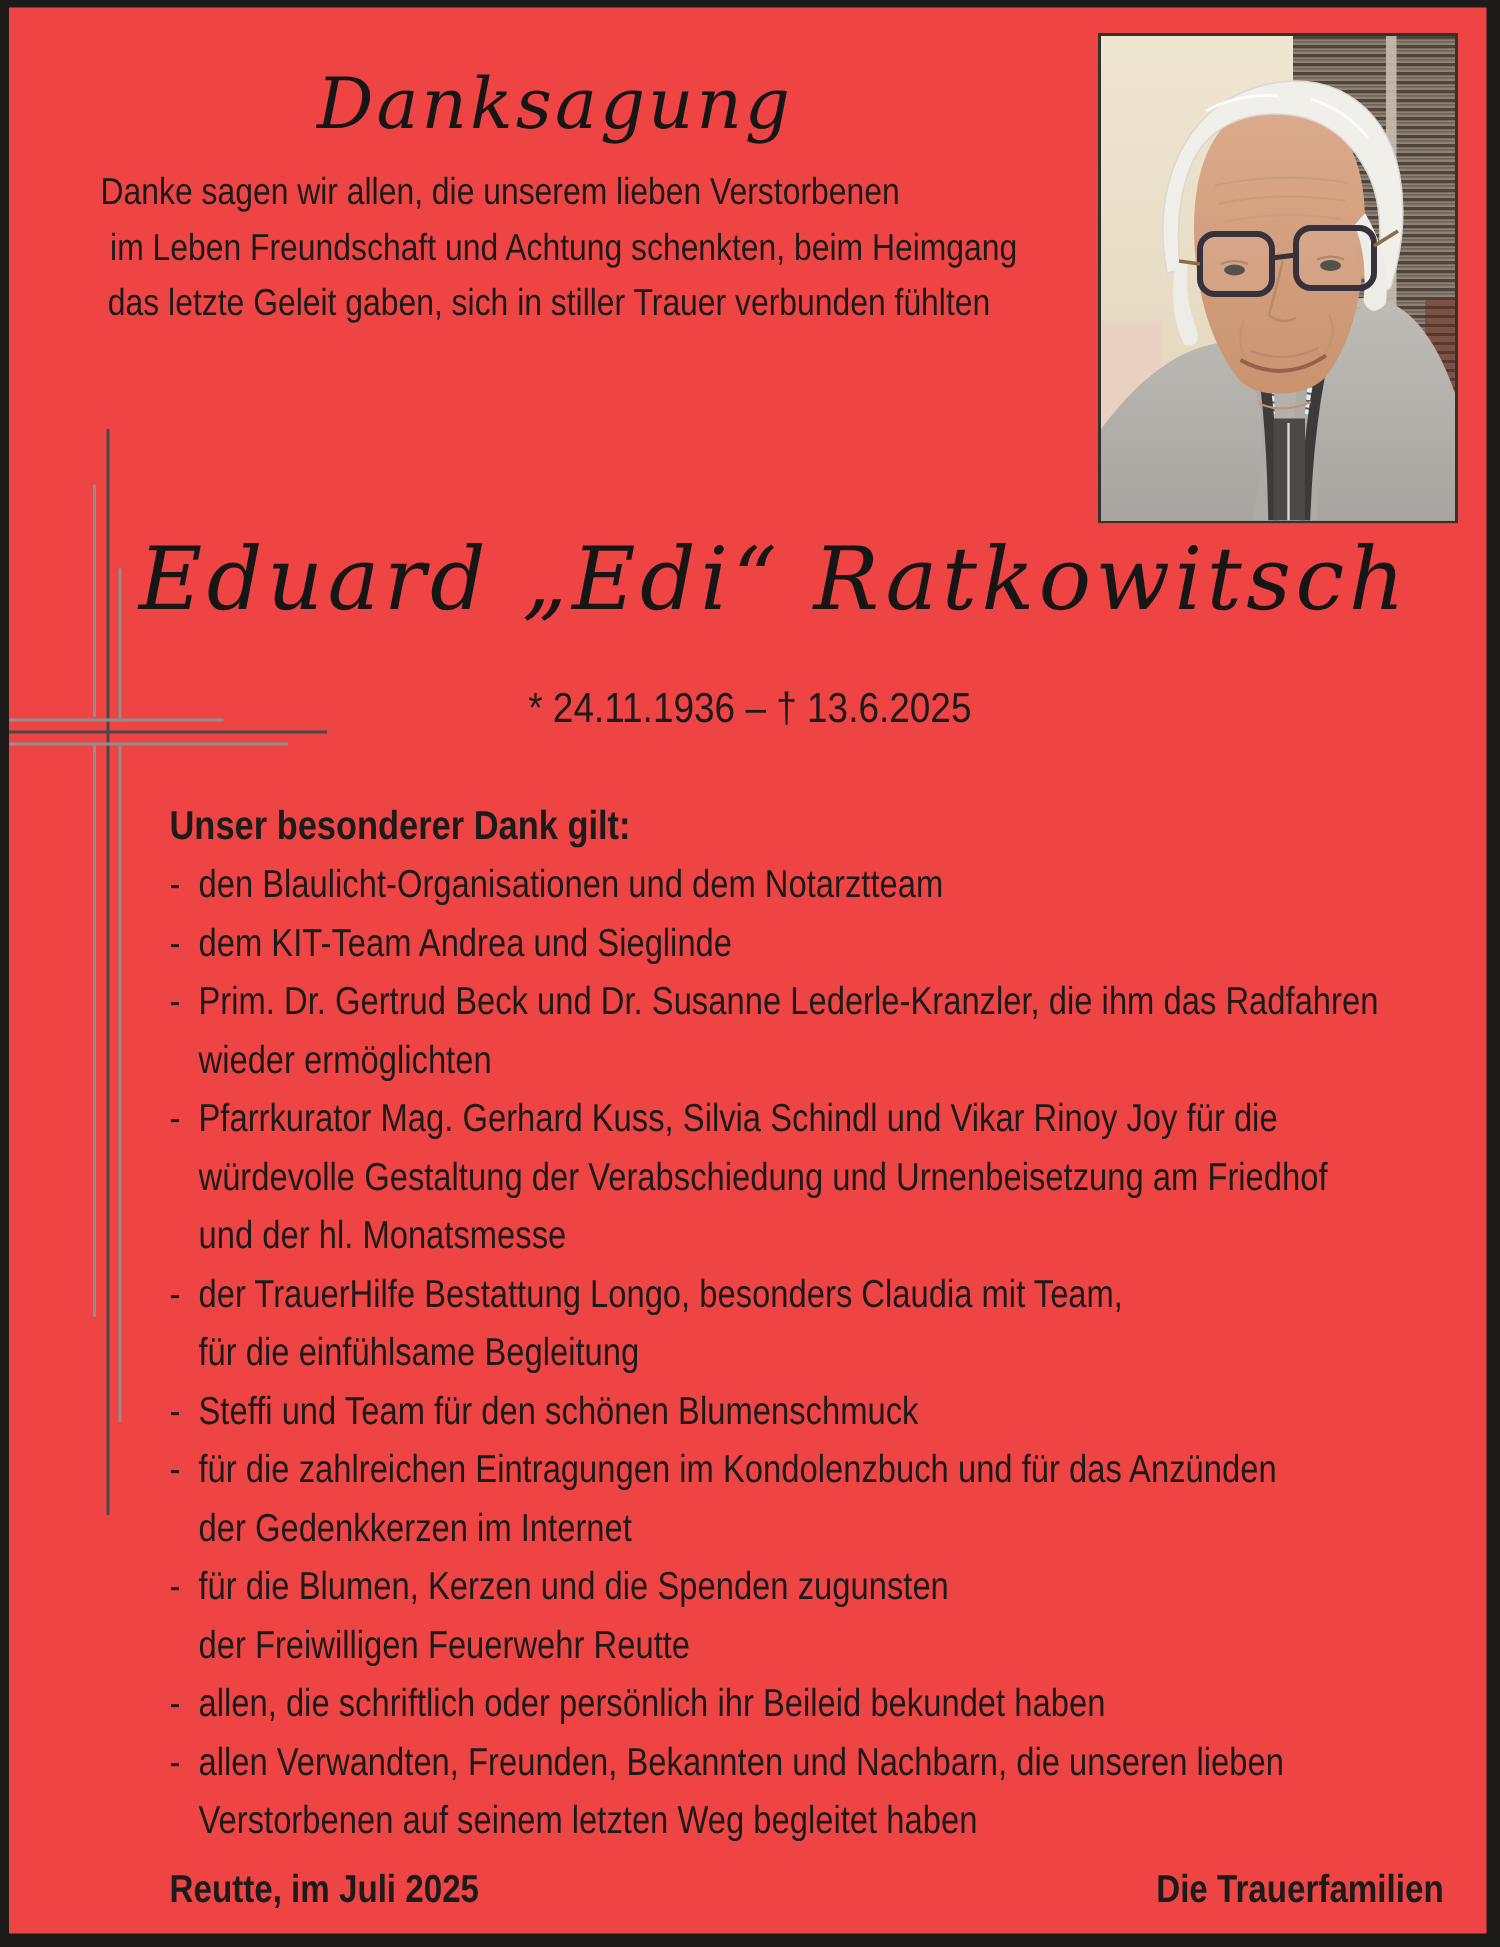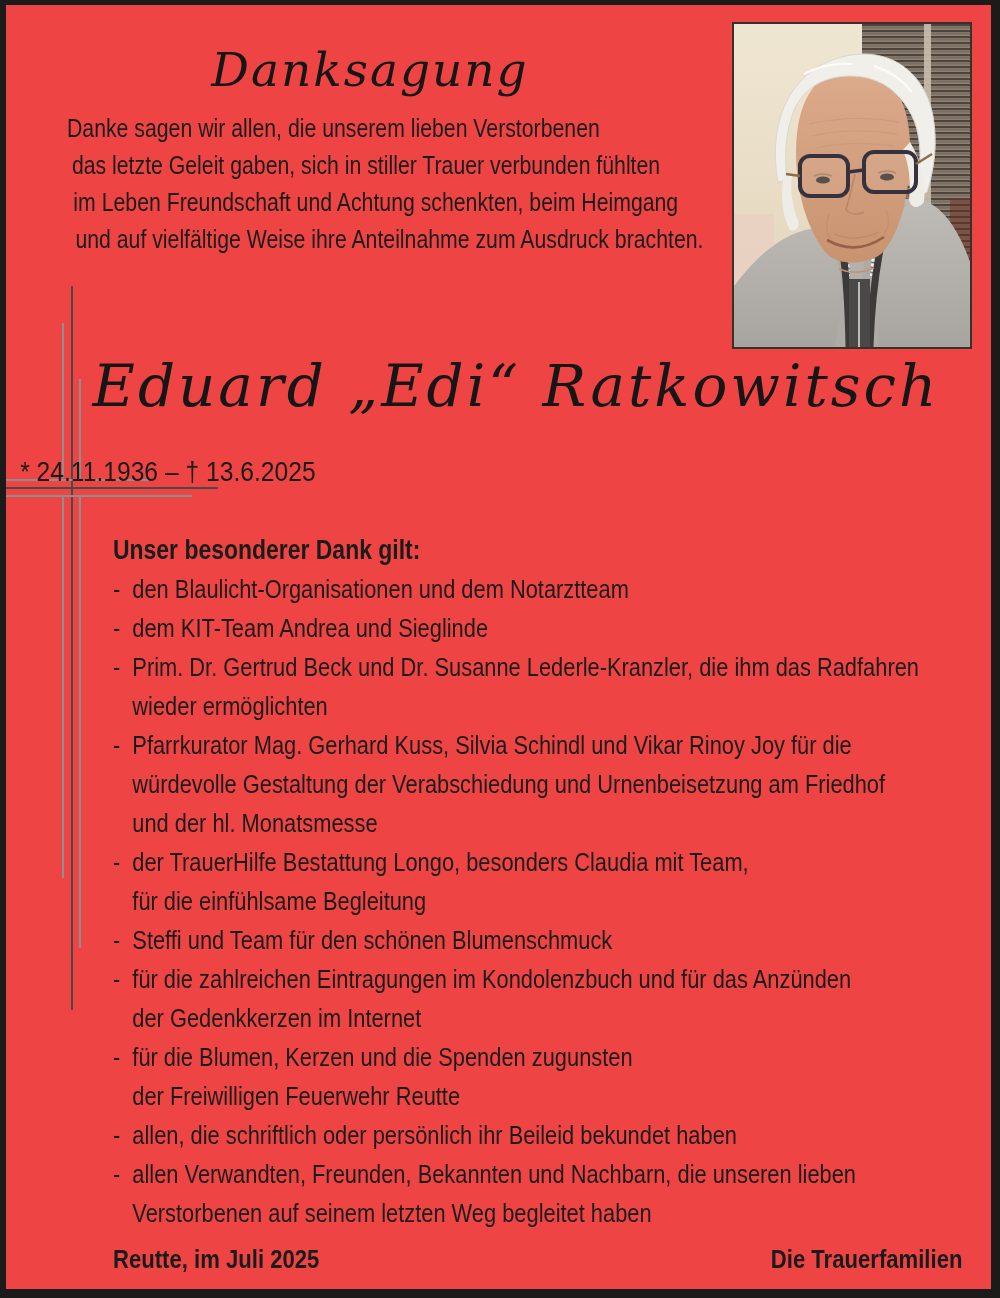--- a/index.html
+++ b/index.html
@@ -46,21 +46,21 @@
   }
   .cline { display: flex; justify-content: flex-start; height: 37px; line-height: 37px; }
   .cline > span {
     white-space: nowrap;
     font-size: 25px;
     transform: scaleX(0.85);
     transform-origin: 50% 50%;
   }
   .dates-line {
     position: absolute; top: 452px; left: 0; width: 1000px;
-    display: flex; justify-content: flex-start;
+    display: flex; justify-content: center;
     height: 39px; line-height: 39px;
   }
   .dates-line > span {
     white-space: nowrap; font-size: 28px;
     transform: scaleX(0.88); transform-origin: 50% 50%;
   }
   .thanks-heading {
     position: absolute; top: 531px; left: 113px;
     height: 39px; line-height: 39px;
     font-size: 27px; font-weight: bold; white-space: nowrap;
@@ -204,27 +204,24 @@
 
   <div class="title-line">
     <span class="script">Danksagung</span>
   </div>
 
   <div class="intro">
     <div class="cline">
         <span>Danke sagen wir allen, die unserem lieben Verstorbenen</span>
       </div>
     <div class="cline">
+        <span>im Leben Freundschaft und Achtung schenkten, beim Heimgang</span>
+      </div>
+    <div class="cline">
         <span>das letzte Geleit gaben, sich in stiller Trauer verbunden fühlten</span>
-      </div>
-    <div class="cline">
-        <span>im Leben Freundschaft und Achtung schenkten, beim Heimgang</span>
-      </div>
-    <div class="cline">
-        <span>und auf vielfältige Weise ihre Anteilnahme zum Ausdruck brachten.</span>
       </div>
   </div>
 
   <div class="name-line">
     <span class="script">Eduard „Edi“ Ratkowitsch</span>
   </div>
   <div class="dates-line">
     <span>* 24.11.1936 – † 13.6.2025</span>
   </div>
 

